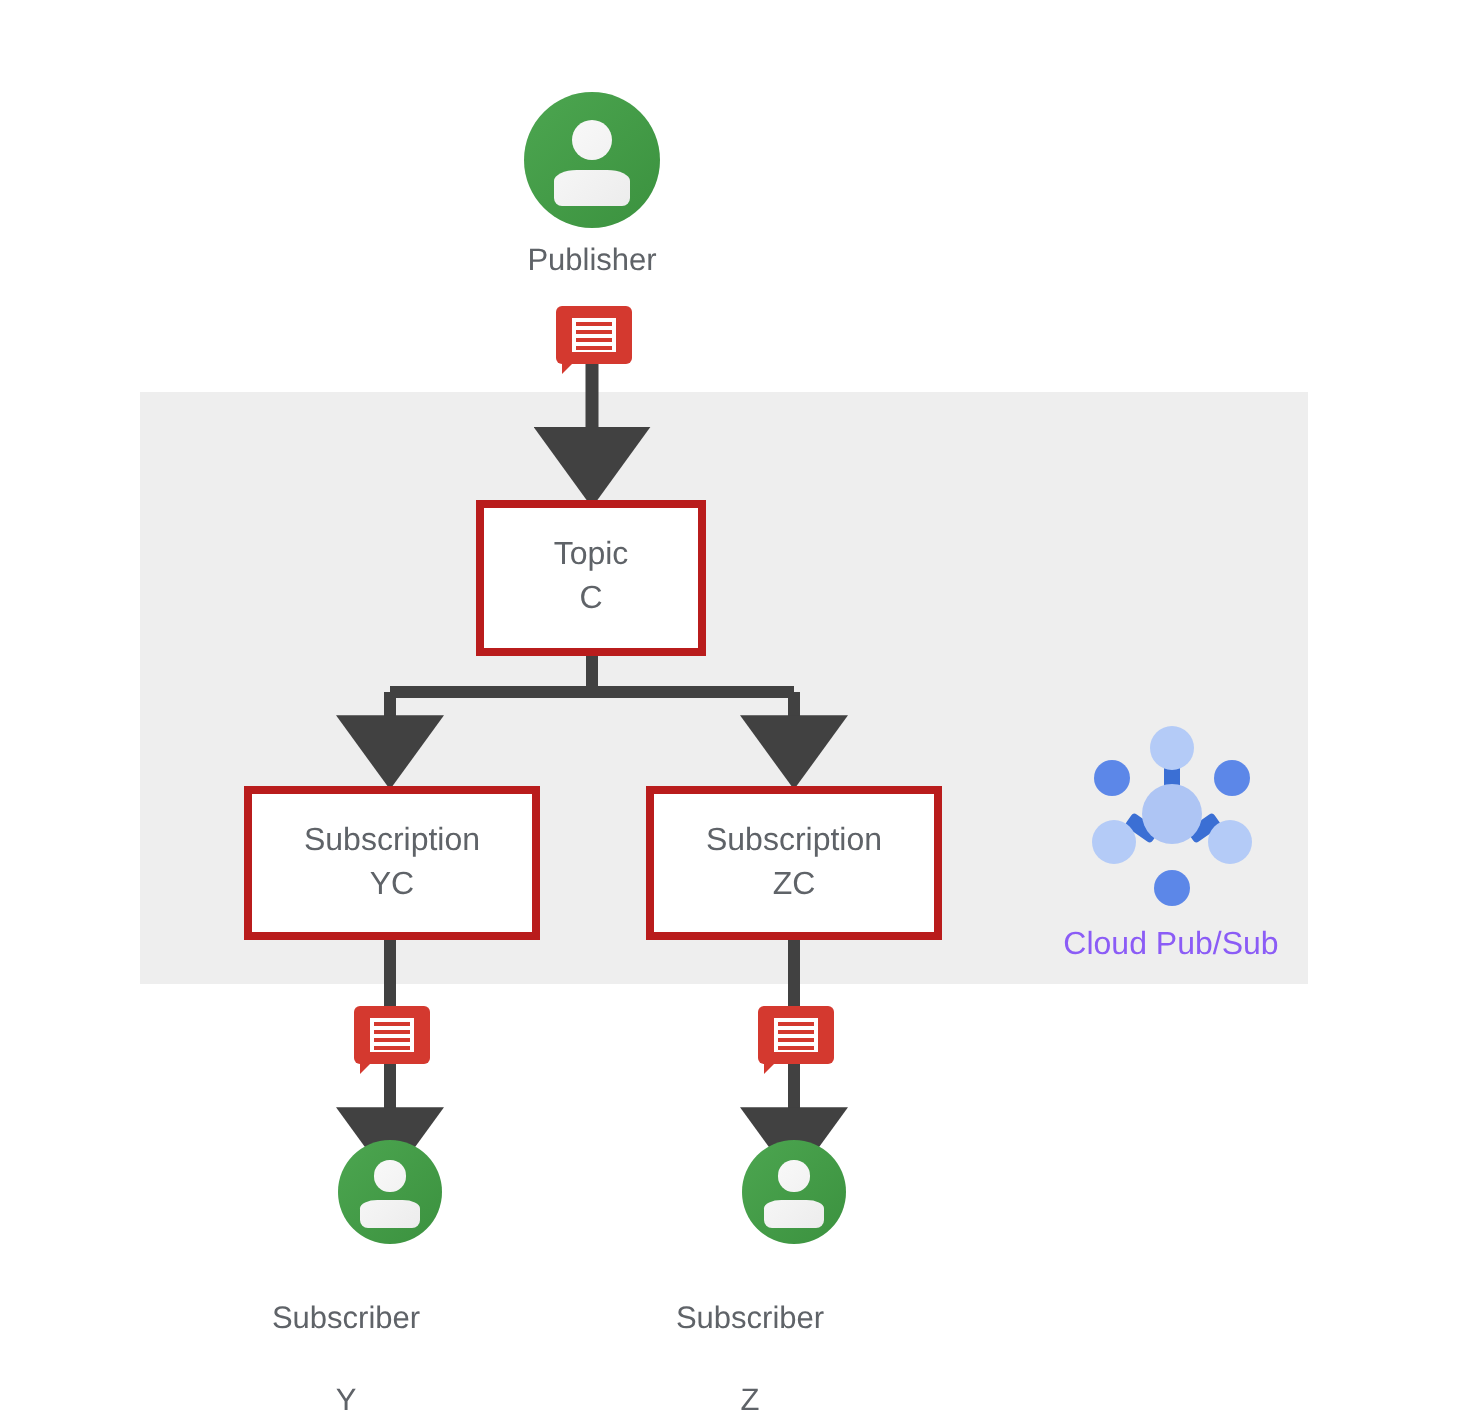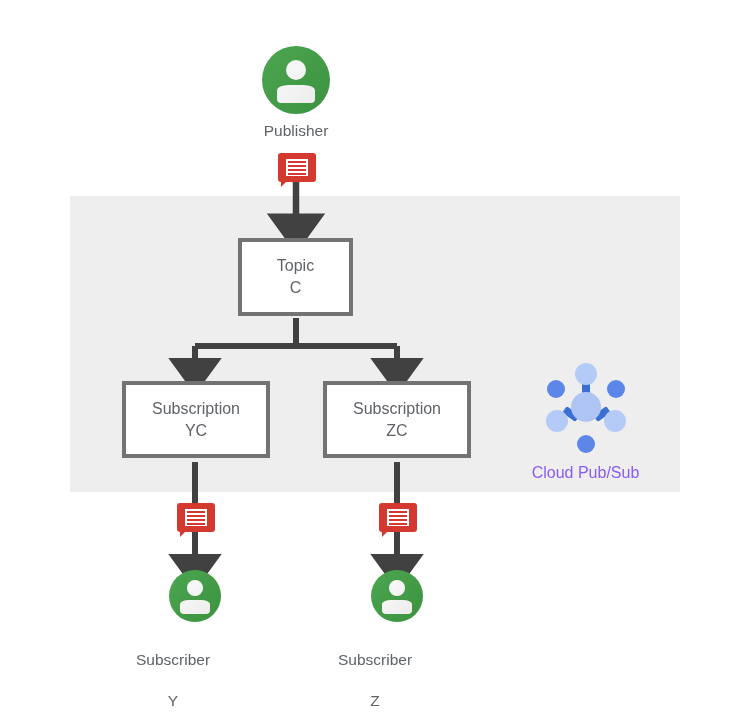--- a/index.html
+++ b/index.html
@@ -5,21 +5,21 @@
   html, body {
     margin: 0;
     padding: 0;
     background: #ffffff;
   }
   body {
     font-family: "Liberation Sans", sans-serif;
   }
   #diagram {
     position: relative;
-    width: 736px;
+    width: 654px;
     height: 714px;
     background: #ffffff;
     overflow: hidden;
   }
   .panel {
     position: absolute;
     left: 70px;
     top: 196px;
     width: 610px;
     height: 296px;
@@ -28,29 +28,30 @@
   .svg-layer {
     position: absolute;
     left: 0;
     top: 0;
     width: 736px;
     height: 714px;
   }
   .node-box {
     position: absolute;
     background: #ffffff;
-    border: 4px solid #737373;
+    border: 4px solid #b91c1c;
     box-sizing: border-box;
     display: flex;
     flex-direction: column;
     align-items: center;
     justify-content: center;
     color: #5f6368;
     font-size: 16px;
     line-height: 1.35;
+    margin-top: 12px;
   }
   .node-box .line2 { display: block; }
   .topic-box {
     left: 238px;
     top: 238px;
     width: 115px;
     height: 78px;
   }
   .sub-box-y {
     left: 122px;

